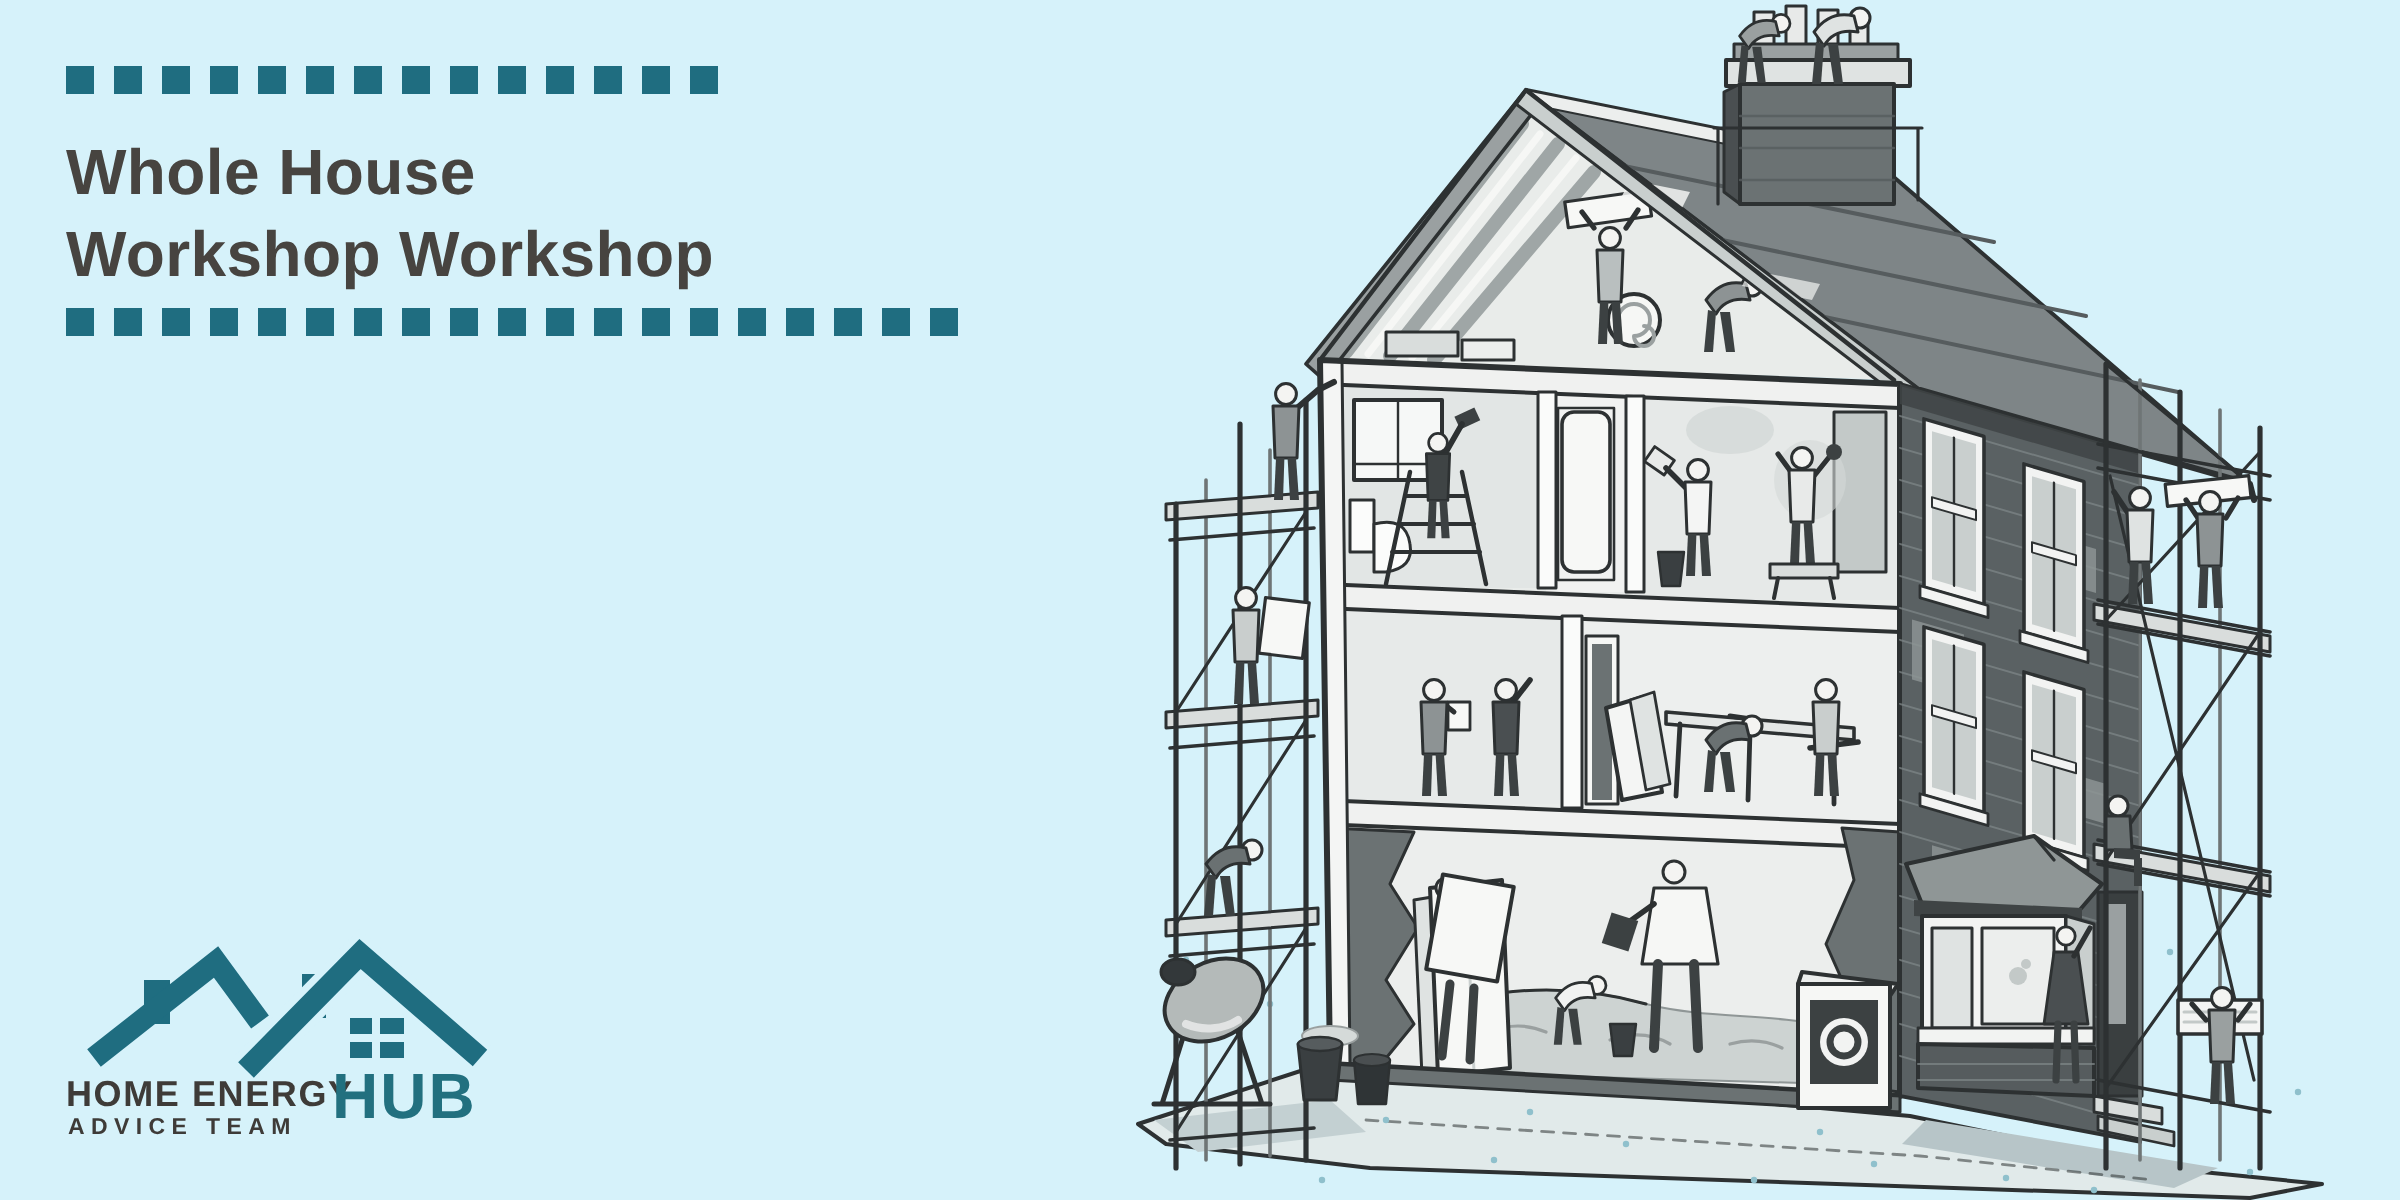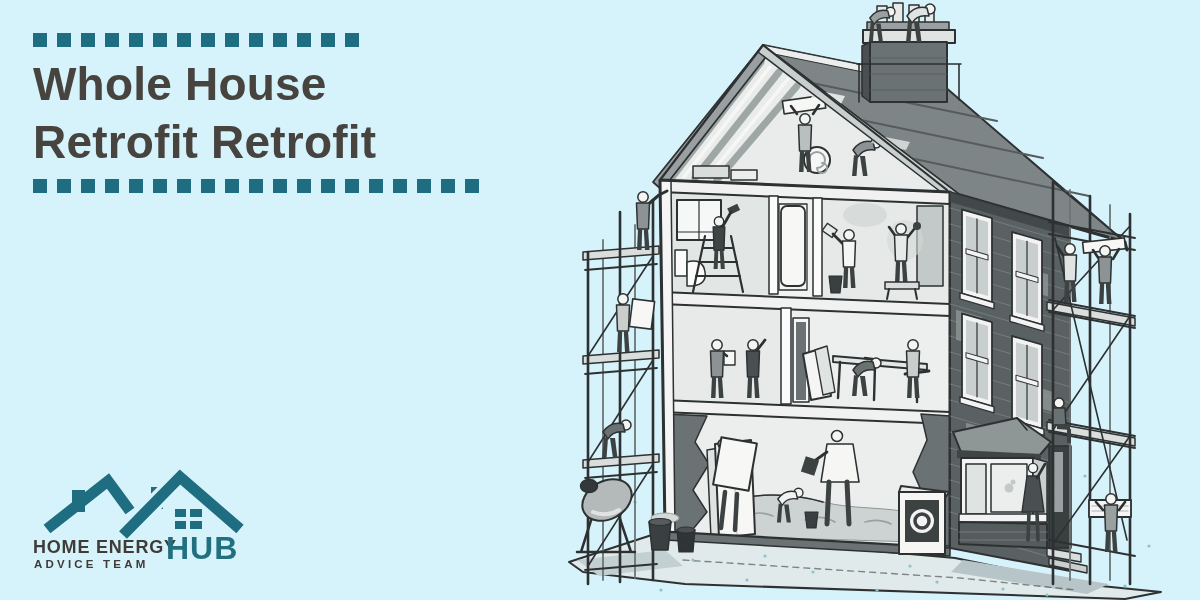--- a/index.html
+++ b/index.html
@@ -6,21 +6,21 @@
     --bg:#d6f2fa; --teal:#1f6d80; --title:#474440; --logoink:#3e3b38; --hub:#22707f;
   }
   *{margin:0;padding:0;box-sizing:border-box;}
   body{font-family:"Liberation Sans",sans-serif;}
   .banner{position:relative;width:1200px;height:600px;background:var(--bg);overflow:hidden;}
 
   
   .title-block{position:absolute;left:33px;top:33px;width:520px;}
   .dots{height:14px;display:flex;gap:10px;}
   .sq{width:14px;height:14px;background:var(--teal);flex:0 0 auto;}
-  h1.title{margin-top:8px;font-size:46px;line-height:1.27;font-weight:700;color:var(--title);letter-spacing:.2px;}
+  h1.title{margin-top:19px;font-size:32px;line-height:1.27;font-weight:700;color:var(--title);letter-spacing:.2px;}
   h1.title span{display:block;}
   .dots-bottom{margin-top:7px;}
 
   
   .logo{position:absolute;left:28px;top:450px;width:250px;height:135px;}
   .logo svg{position:absolute;left:0;top:0;}
   .logo .l1{position:absolute;left:5px;top:87px;font-size:18px;font-weight:700;letter-spacing:.8px;color:var(--logoink);text-align:right;}
   .logo .l2{position:absolute;left:6px;top:108px;font-size:11.5px;font-weight:700;letter-spacing:3.2px;color:var(--logoink);text-align:center;}
   .logo .hub{position:absolute;left:138px;top:80px;font-size:32px;font-weight:700;letter-spacing:1px;color:var(--hub);}
 
@@ -45,21 +45,21 @@
         <span class="sq"></span>
         <span class="sq"></span>
         <span class="sq"></span>
         <span class="sq"></span>
         <span class="sq"></span>
         <span class="sq"></span>
         <span class="sq"></span>
       </div>
     <h1 class="title">
       <span>Whole House</span>
-      <span>Retrofit Retrofit</span>
+      <span>Workshop Workshop</span>
     </h1>
     <div class="dots dots-bottom">
         <span class="sq"></span>
         <span class="sq"></span>
         <span class="sq"></span>
         <span class="sq"></span>
         <span class="sq"></span>
         <span class="sq"></span>
         <span class="sq"></span>
         <span class="sq"></span>

